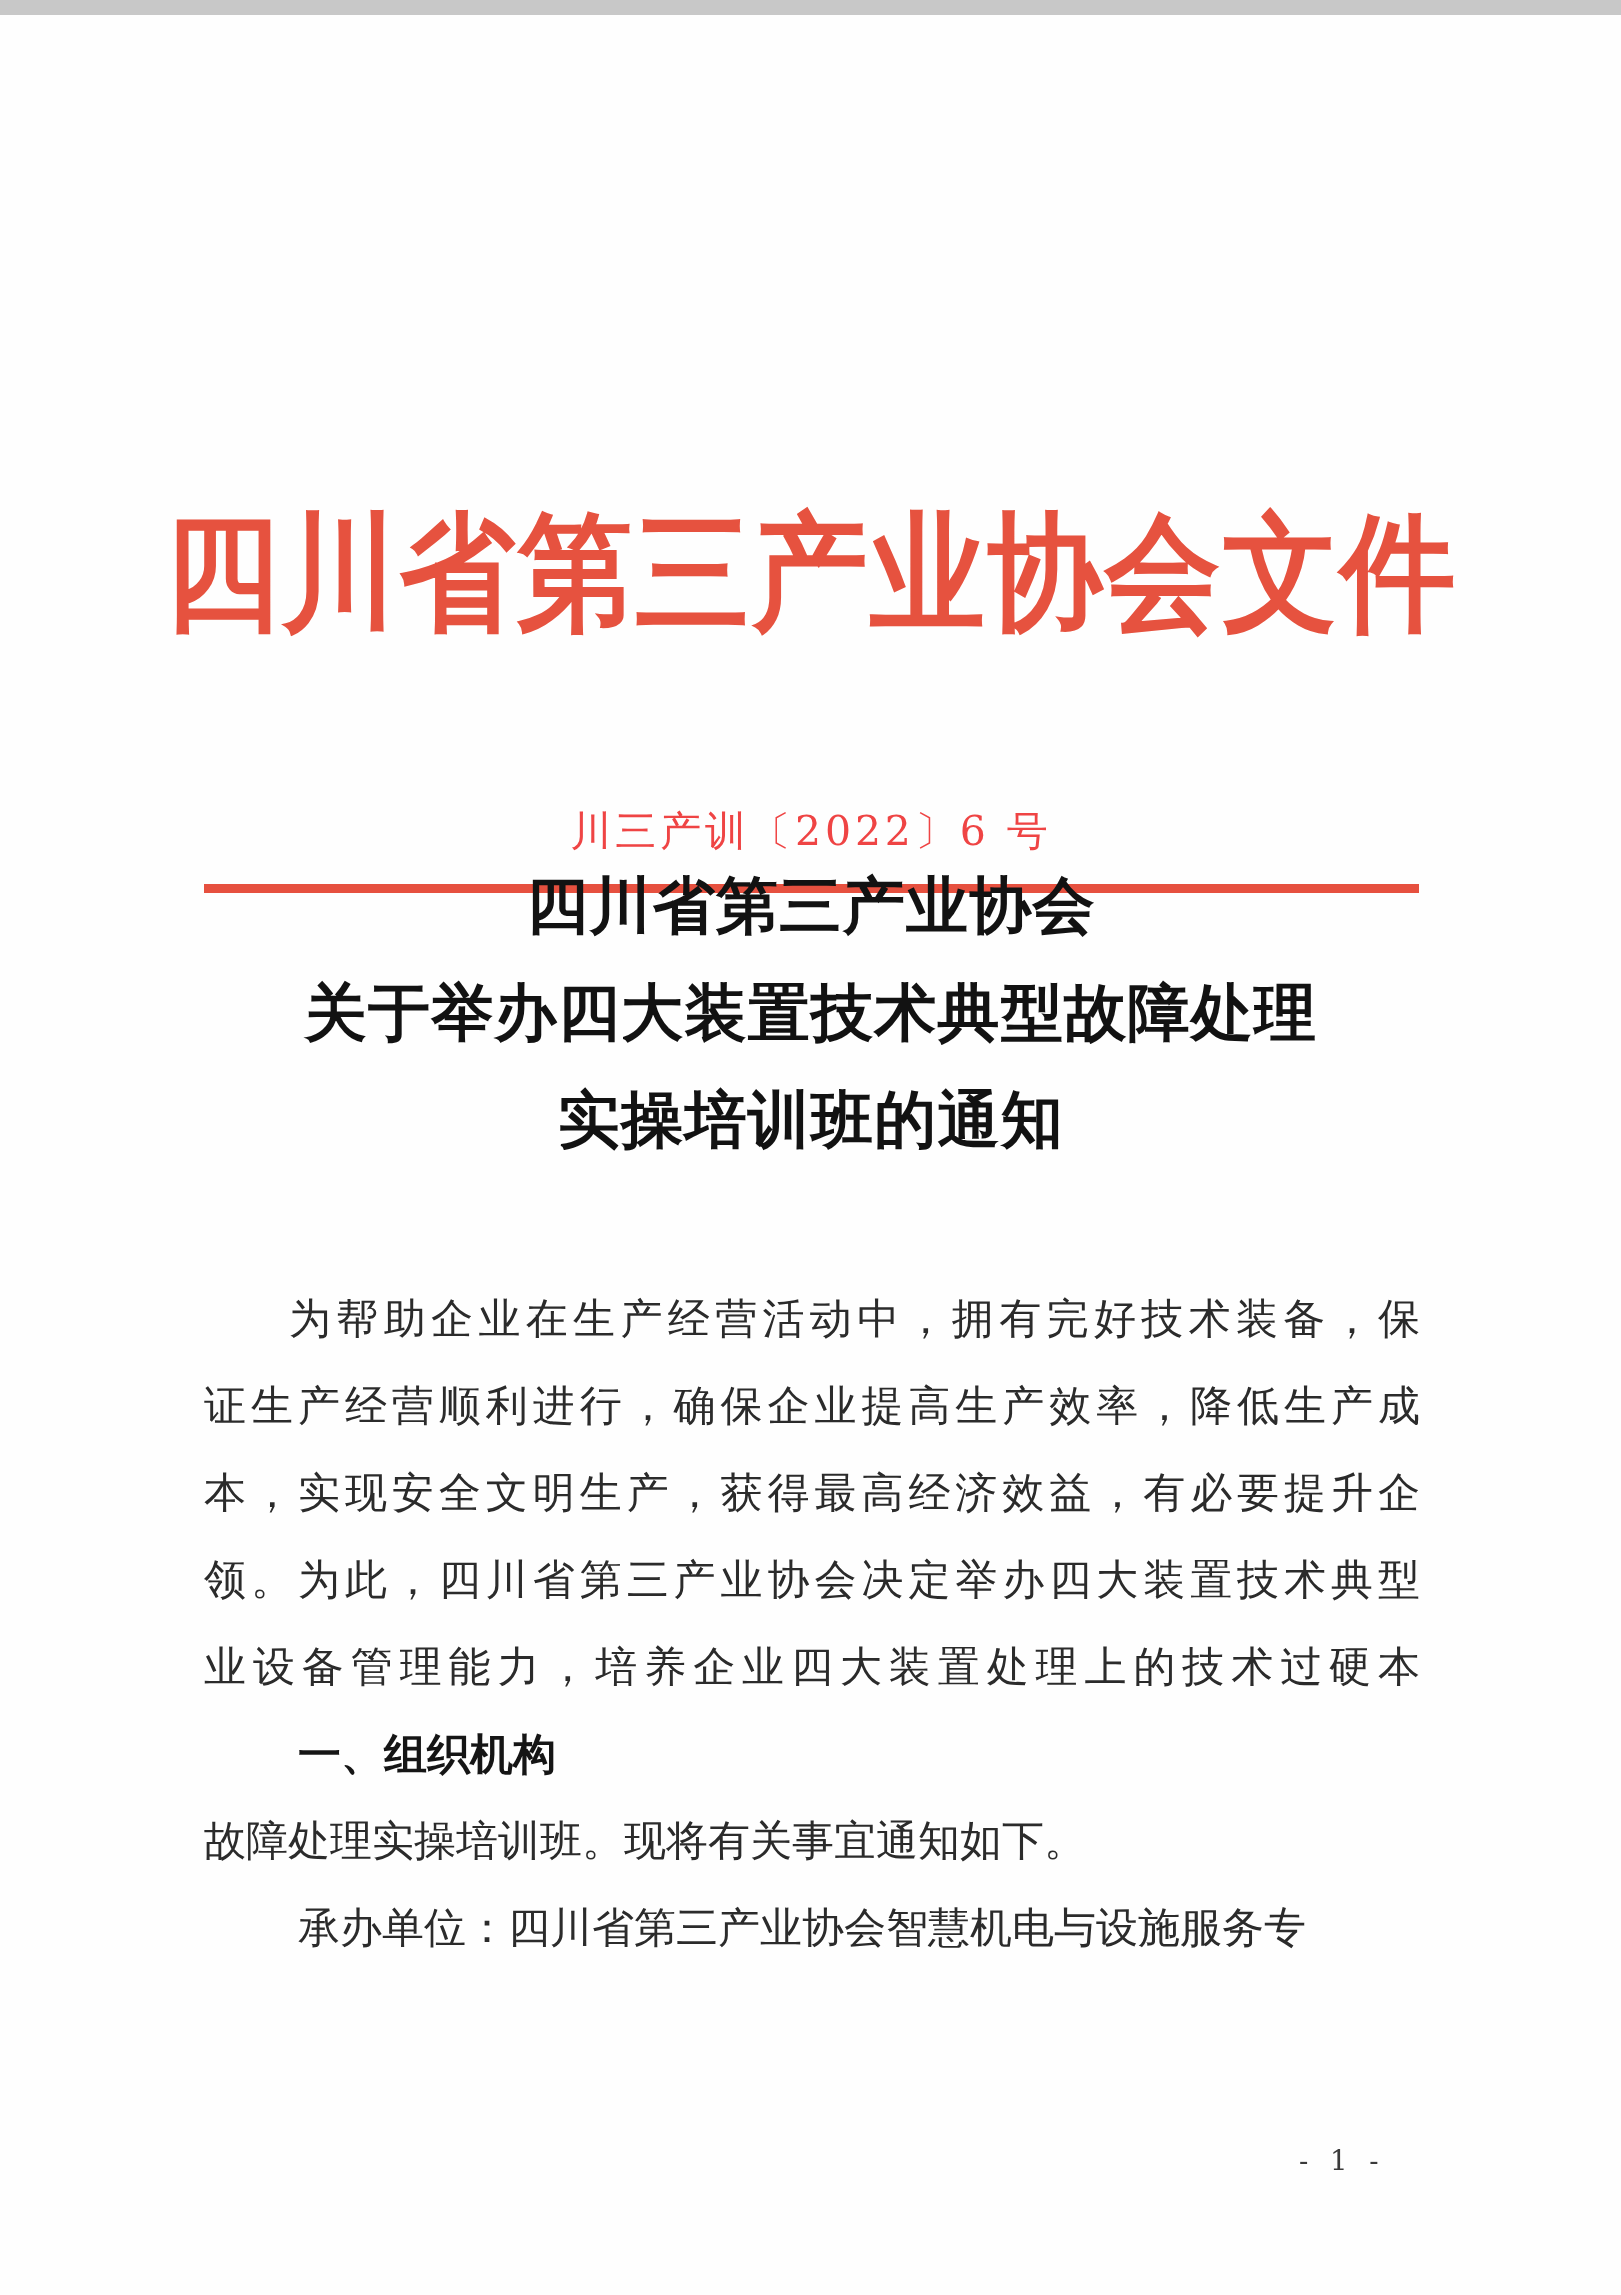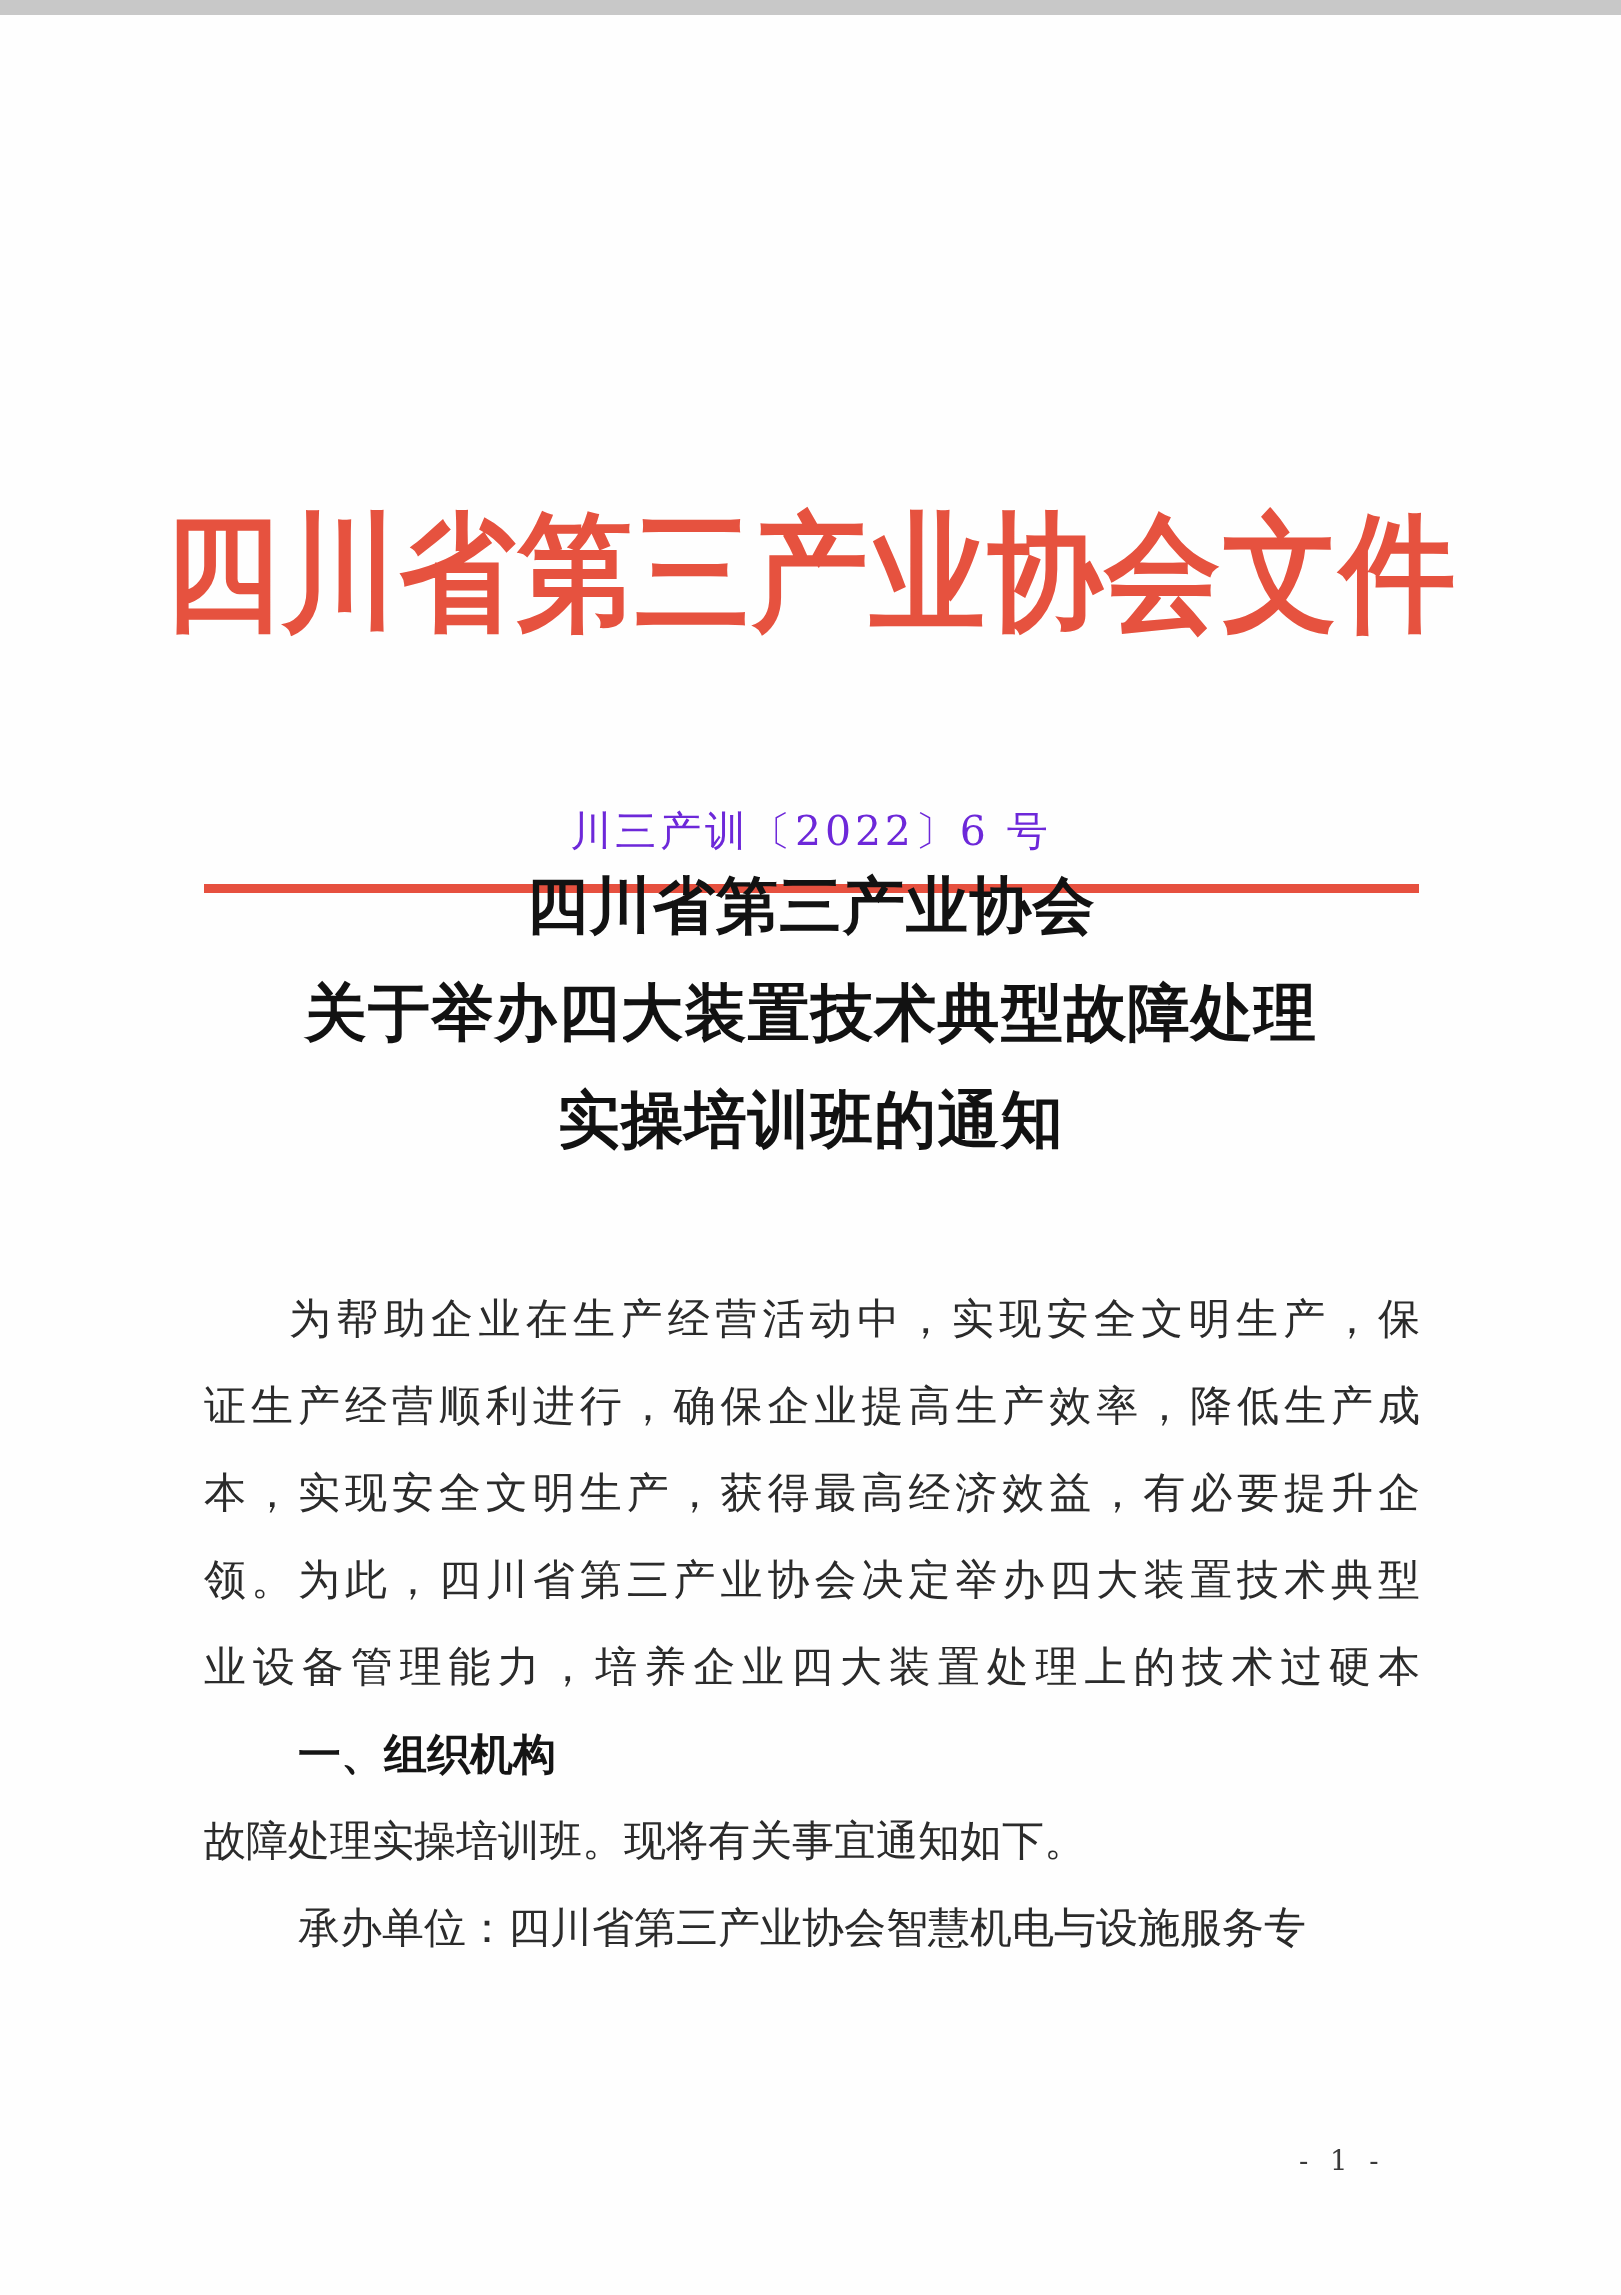--- a/index.html
+++ b/index.html
@@ -38,21 +38,21 @@
   .doc-number {
     position: absolute;
     top: 791px;
     left: 0;
     width: 100%;
     text-align: center;
     font-family: "DejaVu Serif", serif;
     font-size: 41px;
     line-height: 51px;
     letter-spacing: 3.9px;
-    color: #6d28d9;
+    color: #ef4444;
     white-space: nowrap;
   }
   
   .red-rule {
     position: absolute;
     top: 869px;
     left: 204px;
     width: 1215px;
     height: 8.5px;
     background: #e6503f;
@@ -133,21 +133,21 @@
   <div class="red-rule"></div>
 
   <div class="doc-title">
     <div class="t-line">四川省第三产业协会</div>
     <div class="t-line">关于举办四大装置技术典型故障处理</div>
     <div class="t-line">实操培训班的通知</div>
   </div>
 
   <div class="body-text">
 
-    <div class="body-line justified indent">为帮助企业在生产经营活动中，实现安全文明生产，保</div>
+    <div class="body-line justified indent">为帮助企业在生产经营活动中，拥有完好技术装备，保</div>
     <div class="body-line justified">证生产经营顺利进行，确保企业提高生产效率，降低生产成</div>
     <div class="body-line justified">本，实现安全文明生产，获得最高经济效益，有必要提升企</div>
     <div class="body-line justified">领。为此，四川省第三产业协会决定举办四大装置技术典型</div>
     <div class="body-line justified">业设备管理能力，培养企业四大装置处理上的技术过硬本</div>
     <div class="body-line pad section-heading">一、组织机构</div>
 
     <div class="body-line">故障处理实操培训班。现将有关事宜通知如下。</div>
 
     <div class="body-line pad">承办单位：四川省第三产业协会智慧机电与设施服务专</div>
   </div>

